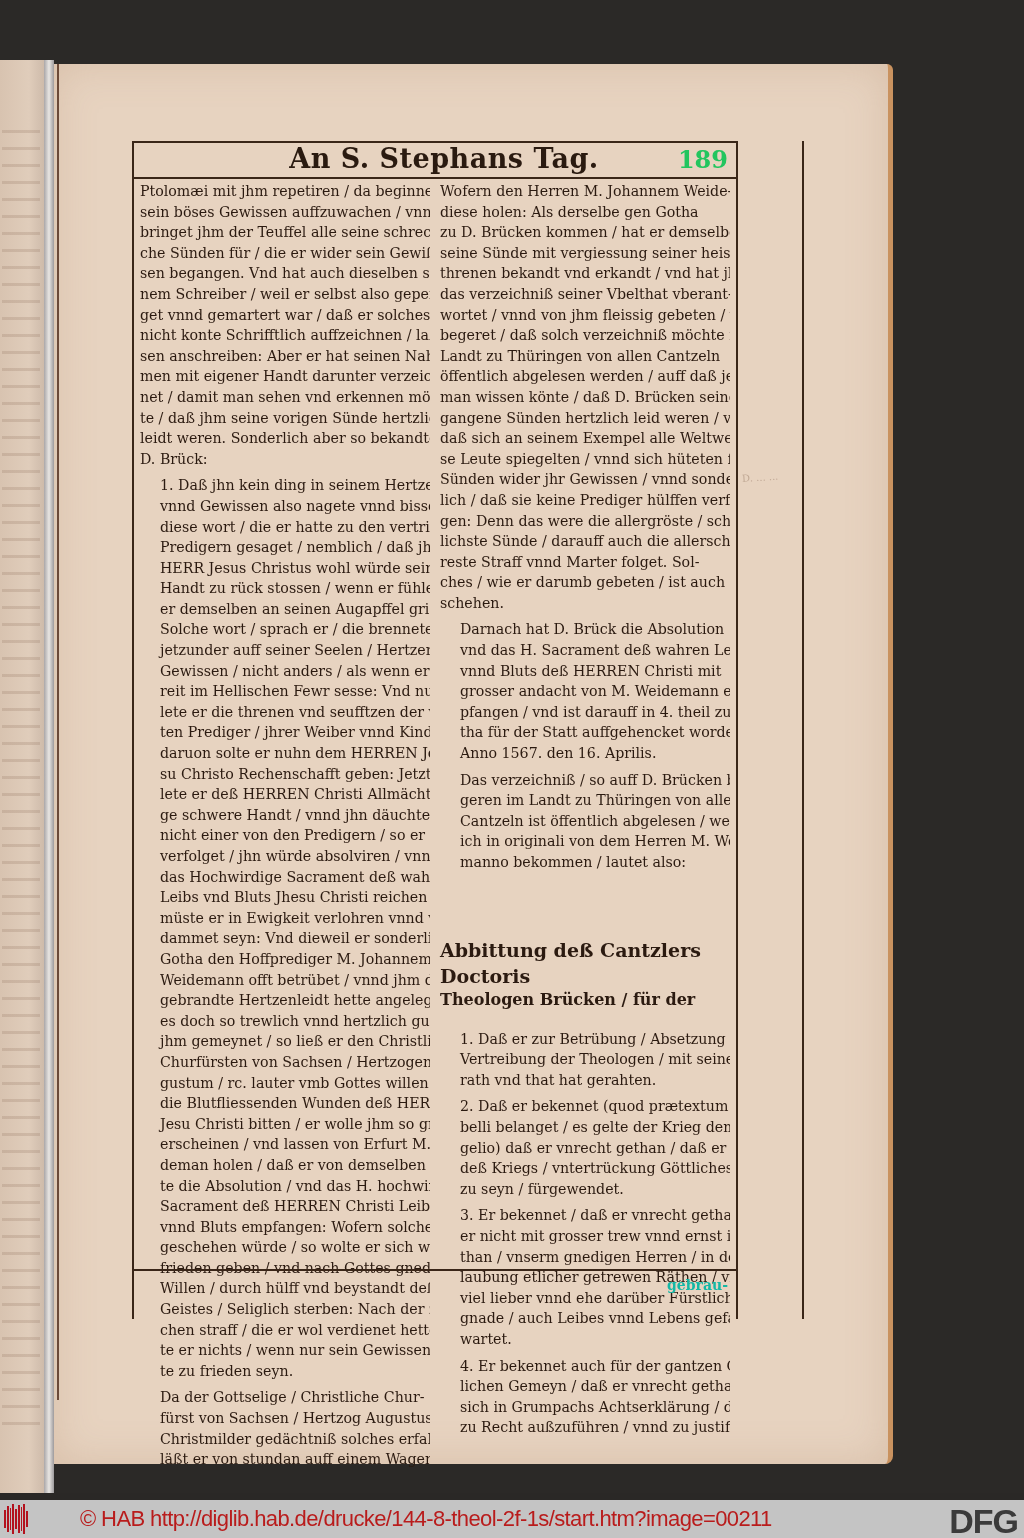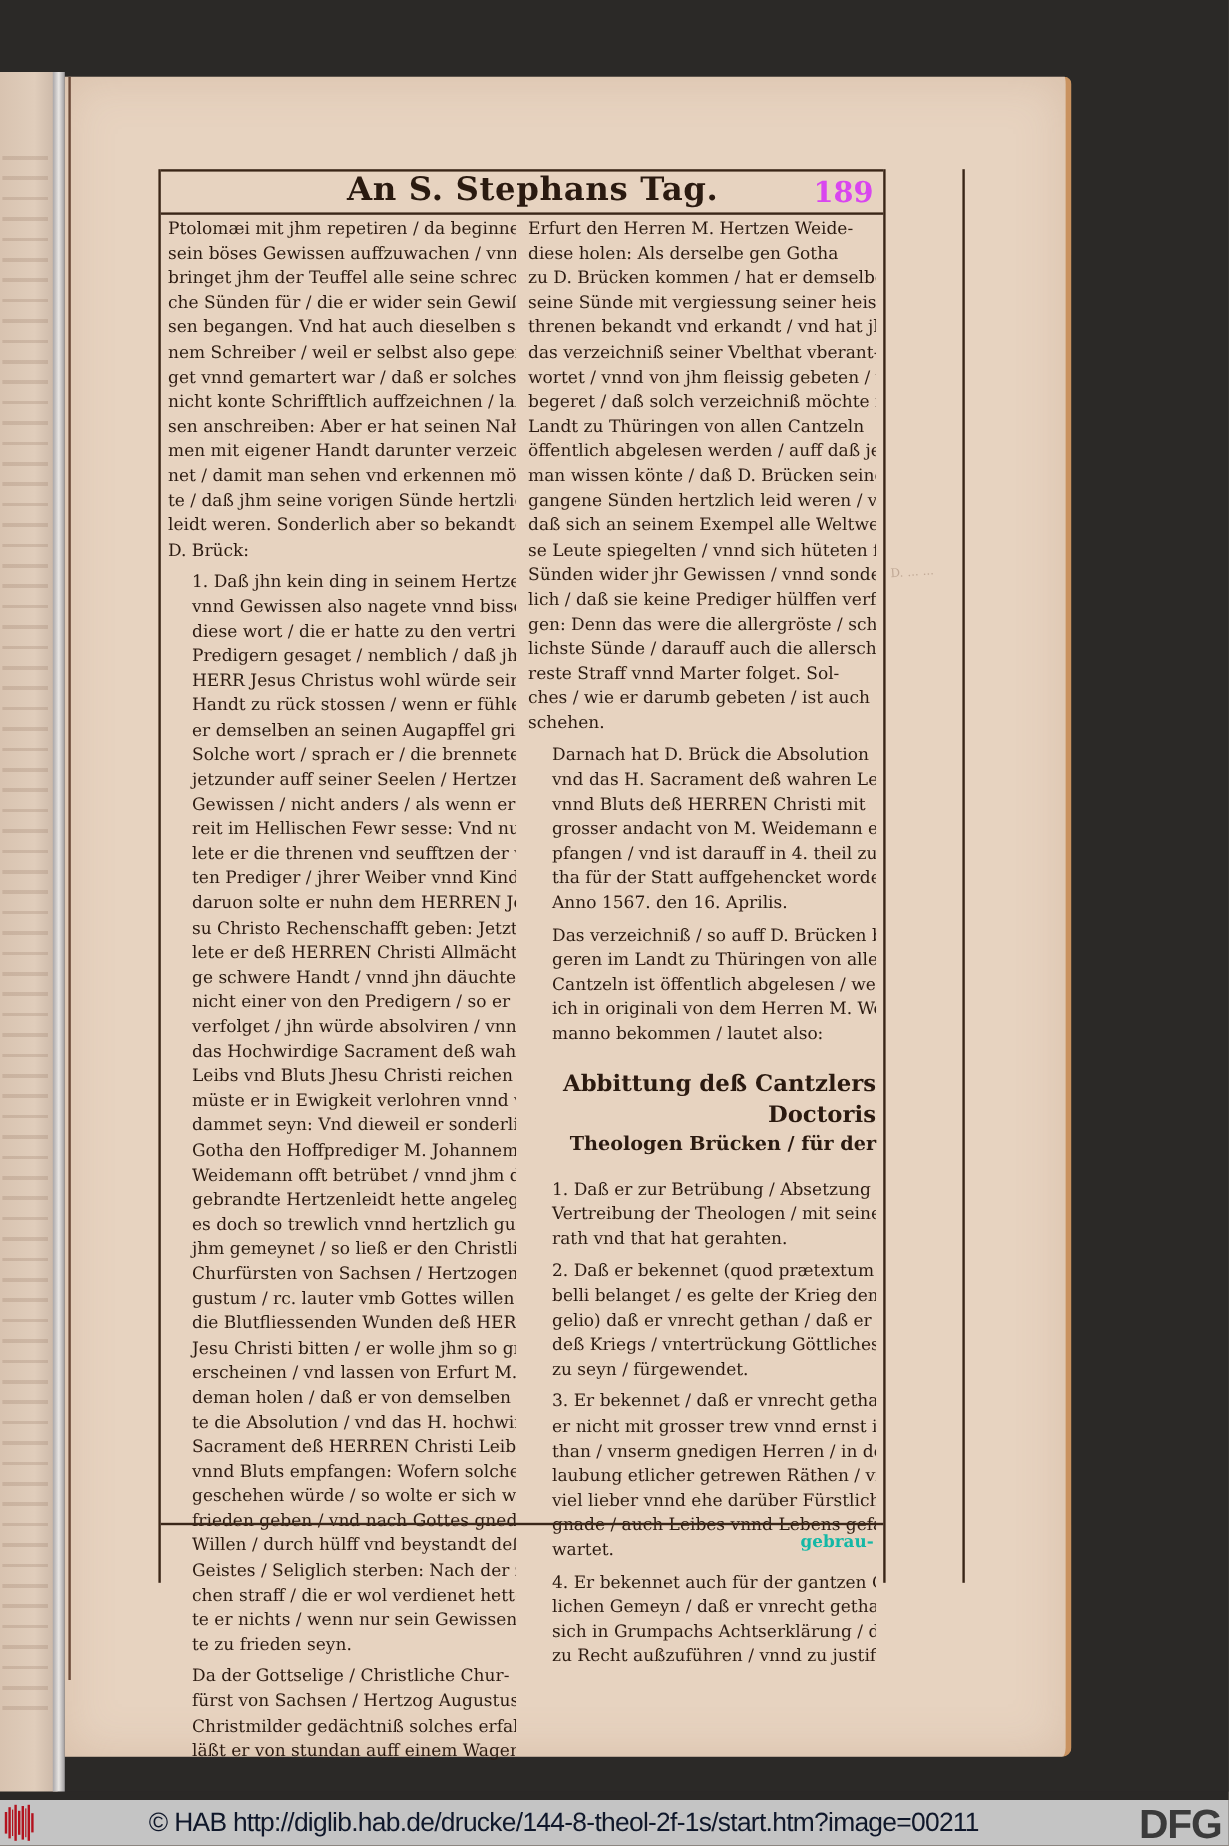--- a/index.html
+++ b/index.html
@@ -30,47 +30,47 @@
     position: absolute; left: 132px; top: 141px; width: 602px; height: 1178px;
     border-left: 2px solid #3a2618; border-right: 2px solid #3a2618;
   }
   .header-rule-top { position: absolute; left: 0; top: 0; width: 602px; height: 2px; background: #3a2618; }
   .header-rule-bottom { position: absolute; left: 0; top: 36px; width: 602px; height: 2px; background: #3a2618; }
   .running-head {
     position: absolute; left: 150px; top: 2px; width: 320px; text-align: center;
     font-family: "DejaVu Serif", serif; font-weight: bold; font-size: 27px; color: #2a1a10;
     letter-spacing: 0.5px;
   }
-  .folio { position: absolute; right: 8px; top: 4px; font-size: 24px; color: #d946ef; font-weight: bold; }
+  .folio { position: absolute; right: 8px; top: 4px; font-size: 24px; color: #22c55e; font-weight: bold; }
   .col {
     position: absolute; top: 40px; width: 290px;
     font-family: "DejaVu Serif", serif; font-size: 14.2px; line-height: 20.6px;
     color: #2b1a10; text-align: justify;
   }
   .col.left { left: 6px; }
   .col.right { left: 306px; }
   .col p { margin: 0; }
   .col p.indent { text-indent: 20px; margin-top: 6px; }
   .col .line { display: block; white-space: nowrap; overflow: hidden; }
-  .heading-block { text-align: right; margin-top: 17px; margin-bottom: 18px; }
+  .heading-block { text-align: left; margin-top: 64px; margin-bottom: 18px; }
   .heading-block .h1 { font-size: 19px; font-weight: bold; line-height: 26px; }
   .heading-block .h2 { font-size: 16px; font-weight: bold; line-height: 22px; }
   .bottom-rule-inner { position: absolute; left: 0; top: 1128px; width: 602px; height: 2px; background: #3a2618; }
   .catchword { position: absolute; right: 8px; top: 1136px; font-size: 14px; font-weight: bold; color: #14b8a6; }
   .margin-note { position: absolute; left: 742px; top: 470px; width: 60px; color: rgba(120,90,70,0.35); font-size: 10px; line-height: 13px; transform: rotate(-4deg); }
   .outer-rule-right { position: absolute; left: 802px; top: 141px; width: 2px; height: 1178px; background: #3a2618; }
 
   .footer {
     position: absolute; left: 0; top: 1500px; width: 1024px; height: 38px;
     background: #c4c4c4; display: flex; align-items: center;
   }
   .footer .hab-logo { width: 24px; height: 30px; margin-left: 4px; display: flex; align-items: center; gap: 1px; }
   .footer .hab-logo span { display: block; width: 2px; background: #b3121e; }
   .footer .copyright {
-    margin-left: 96px; font-family: "Liberation Sans", sans-serif; font-size: 22px; color: #0f172a;
+    margin-left: 52px; font-family: "Liberation Sans", sans-serif; font-size: 22px; color: #b91c1c;
     letter-spacing: -0.6px; white-space: nowrap;
   }
   .footer .dfg {
     position: absolute; right: 6px; top: 2px; font-family: "Liberation Sans", sans-serif; font-weight: bold;
     font-size: 34px; color: #3b3b3b; letter-spacing: -1px;
   }
 </style>
 </head>
 <body>
 
@@ -156,21 +156,21 @@
         <p class="indent">
           <span class="line">Da der Gottselige / Christliche Chur-</span>
           <span class="line">fürst von Sachsen / Hertzog Augustus /</span>
           <span class="line">Christmilder gedächtniß solches erfahren /</span>
           <span class="line">läßt er von stundan auff einem Wagen von</span>
         </p>
       </div>
 
     <div class="col right" id="col-right">
         <p class="">
-          <span class="line">Erfurt den Herren M. Hertzen Weide-</span>
+          <span class="line">Wofern den Herren M. Johannem Weide-</span>
           <span class="line">diese holen: Als derselbe gen Gotha</span>
           <span class="line">zu D. Brücken kommen / hat er demselben</span>
           <span class="line">seine Sünde mit vergiessung seiner heissen</span>
           <span class="line">threnen bekandt vnd erkandt / vnd hat jhm</span>
           <span class="line">das verzeichniß seiner Vbelthat vberant-</span>
           <span class="line">wortet / vnnd von jhm fleissig gebeten / vnd</span>
           <span class="line">begeret / daß solch verzeichniß möchte im</span>
           <span class="line">Landt zu Thüringen von allen Cantzeln</span>
           <span class="line">öffentlich abgelesen werden / auff daß jeder-</span>
           <span class="line">man wissen könte / daß D. Brücken seine be-</span>

